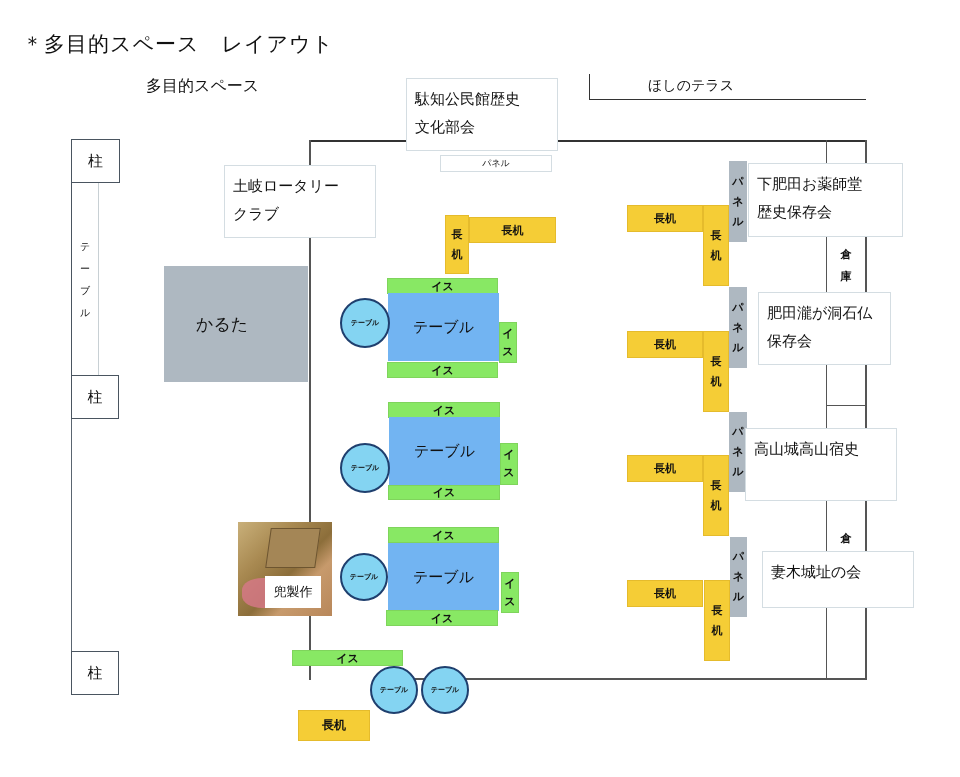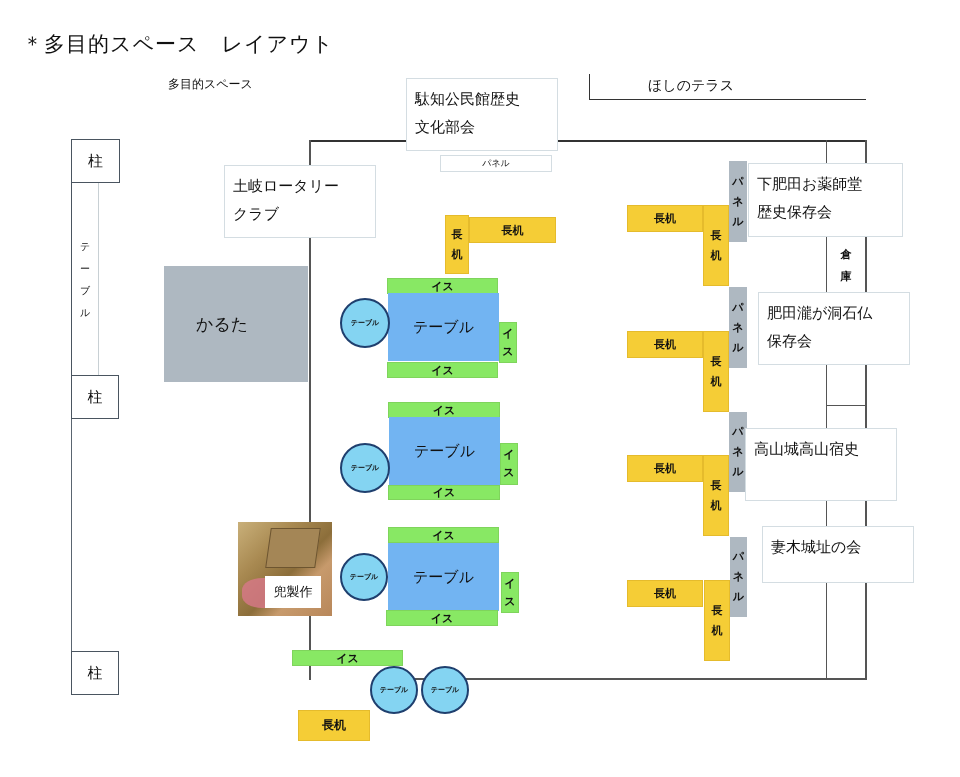--- a/index.html
+++ b/index.html
@@ -1,20 +1,20 @@
 <!DOCTYPE html>
 <html><head>
 <meta charset="utf-8">
 <style>
   html, body { margin:0; padding:0; background:#ffffff; }
   body { width:960px; height:777px; position:relative; overflow:hidden;
          font-family:"DejaVu Sans", "Liberation Sans", sans-serif; color:#111; }
   .abs { position:absolute; box-sizing:border-box; }
   .title { left:22px; top:30px; font-size:21px; letter-spacing:1px; }
-  .subtitle { left:168px; top:76px; font-size:12px; }
+  .subtitle { left:146px; top:76px; font-size:16px; }
   .terrace-label { left:648px; top:77px; font-size:14px; }
   .label-box { background:#fff; border:1px solid #d4dde2; font-size:15px; line-height:28px; padding:6px 8px; }
   .pillar { background:#fff; border:1px solid #4a5560; font-size:15px; display:flex; align-items:center; justify-content:center; }
   .desk { background:#f5cd36; border:1px solid #e5bb2c; font-size:11px; display:flex; align-items:center; justify-content:center; font-weight:bold;margin-top:44px; }
   .desk.v { flex-direction:column; line-height:20px; }
   .panel { background:#aeb8c1; font-size:11px; display:flex; flex-direction:column; align-items:center; justify-content:center; line-height:20px; font-weight:bold; }
   .panel-h { background:#fff; border:1px solid #d4dde2; font-size:9px; display:flex; align-items:center; justify-content:center; }
   .chair { background:#88e864; border:1px solid #7fd45c; font-size:11px; display:flex; align-items:center; justify-content:center; font-weight:bold; }
   .chair.v { flex-direction:column; line-height:18px; }
   .table { background:#72b4f2; font-size:15px; display:flex; align-items:center; justify-content:center; }
@@ -114,21 +114,21 @@
   </div>
 <div class="abs desk v" style="left:703px;top:287px;width:26px;height:81px;">
     <span>長</span>
     <span>机</span>
   </div>
 <div class="abs panel" style="left:729px;top:287px;width:18px;height:81px;">
     <span>パ</span>
     <span>ネ</span>
     <span>ル</span>
   </div>
-<div class="abs label-box" style="left:758px;top:292px;width:152px;height:73px;padding-left:8px;">
+<div class="abs label-box" style="left:758px;top:292px;width:133px;height:73px;padding-left:8px;">
   <div>肥田瀧が洞石仏</div>
     <div>保存会</div>
 </div>
 
 <div class="abs desk" style="left:627px;top:411px;width:76px;height:27px;">
     <span>長机</span>
   </div>
 <div class="abs desk v" style="left:703px;top:411px;width:26px;height:81px;">
     <span>長</span>
     <span>机</span>
@@ -151,21 +151,21 @@
   </div>
 <div class="abs desk v" style="left:704px;top:536px;width:26px;height:81px;">
     <span>長</span>
     <span>机</span>
   </div>
 <div class="abs panel" style="left:730px;top:537px;width:17px;height:80px;">
     <span>パ</span>
     <span>ネ</span>
     <span>ル</span>
   </div>
-<div class="abs label-box" style="left:762px;top:526px;width:152px;height:57px;">
+<div class="abs label-box" style="left:762px;top:551px;width:152px;height:57px;">
   <div>妻木城址の会</div>
 </div>
 
 <div class="abs chair" style="left:387px;top:278px;width:111px;height:16px;">
     <span>イス</span>
   </div>
 <div class="abs table" style="left:388px;top:293px;width:111px;height:68px;">
     <span>テーブル</span>
   </div>
 <div class="abs chair" style="left:387px;top:362px;width:111px;height:16px;">

